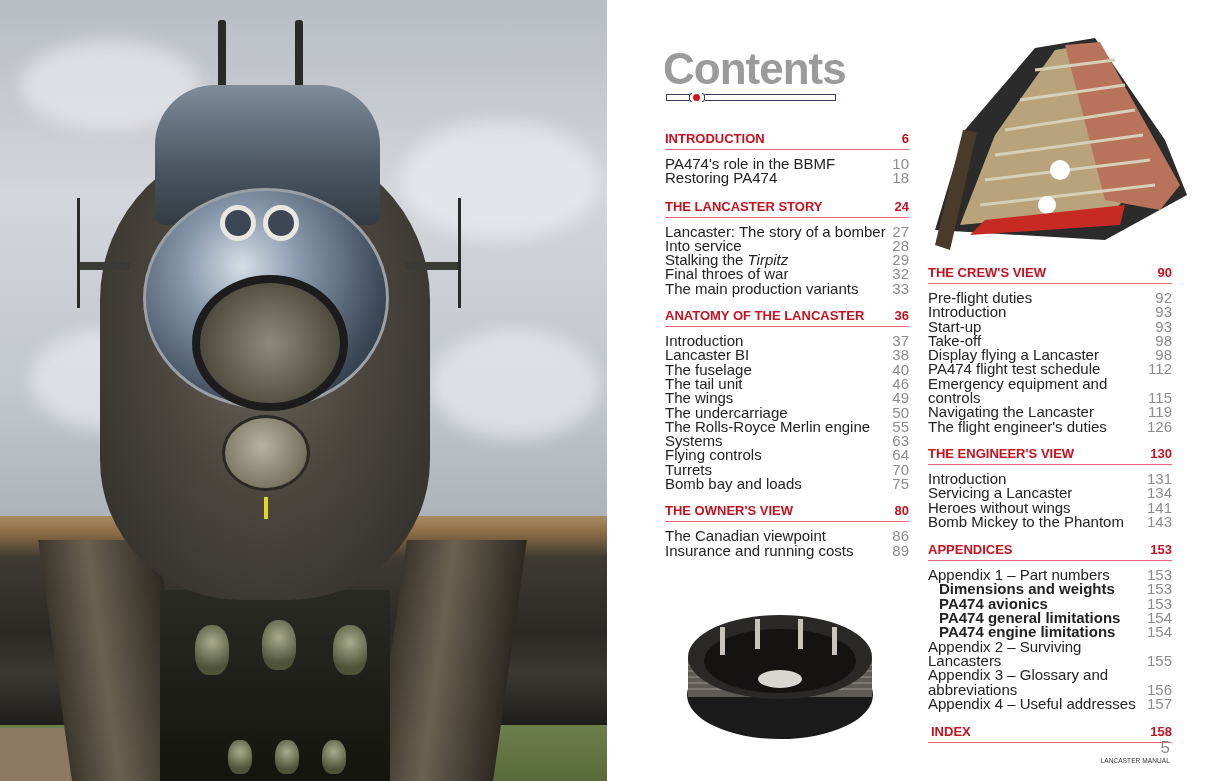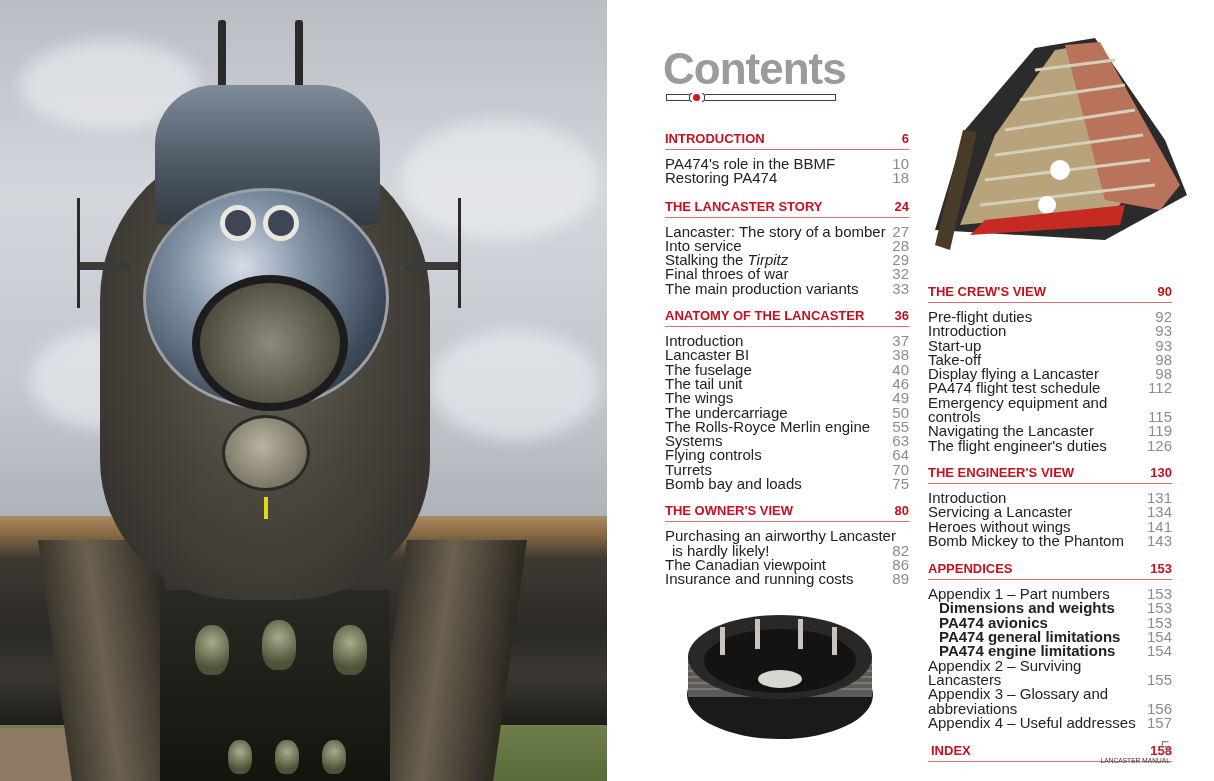--- a/index.html
+++ b/index.html
@@ -72,21 +72,21 @@
     border: 1px solid #3a3a5a; box-sizing: border-box;
   }
   .title-rule .gap { position: absolute; left: 22px; top: -2px; width: 16px; height: 9px; background: #fff; }
   .title-rule .dot { position: absolute; left: 26px; top: -1px; width: 7px; height: 7px; border-radius: 50%; background: #d3121b; }
   .title-rule .bracket-l, .title-rule .bracket-r { position: absolute; top: -2px; width: 3px; height: 9px; border: 1px solid #3a3a5a; box-sizing: border-box; }
   .title-rule .bracket-l { left: 22px; border-right: none; border-radius: 3px 0 0 3px; }
   .title-rule .bracket-r { left: 35px; border-left: none; border-radius: 0 3px 3px 0; }
 
   .col { position: absolute; width: 244px; }
   .col.left { left: 665px; top: 131px; }
-  .col.right { left: 928px; top: 284px; }
+  .col.right { left: 928px; top: 265px; }
   .section { margin: 0; }
   .sec-head {
     display: flex; justify-content: space-between; align-items: baseline;
     color: #c8101e; font-weight: bold; font-size: 13px;
     padding-bottom: 3px; border-bottom: 1px solid #e06a70;
     margin-bottom: 7px;
   }
   .entry {
     display: flex; justify-content: space-between; align-items: flex-end;
     font-size: 15px; line-height: 14.3px; color: #222;
@@ -265,27 +265,20 @@
         <span class="pg">75</span>
       </div>
   </div>
   <div class="gap2"></div>
 
   <div class="section">
     <div class="sec-head">
       <span>THE OWNER'S VIEW</span>
       <span>80</span>
     </div>
-    <div class="entry" style="display:block;">
-      <div>Purchasing an airworthy Lancaster</div>
-      <div style="display:flex;justify-content:space-between;">
-        <span style="padding-left:7px;">is hardly likely!</span>
-        <span class="pg">82</span>
-      </div>
-    </div>
     <div class="entry">
         <span class="lbl">The Canadian viewpoint</span>
         <span class="pg">86</span>
       </div>
     <div class="entry">
         <span class="lbl">Insurance and running costs</span>
         <span class="pg">89</span>
       </div>
   </div>
 </div>

